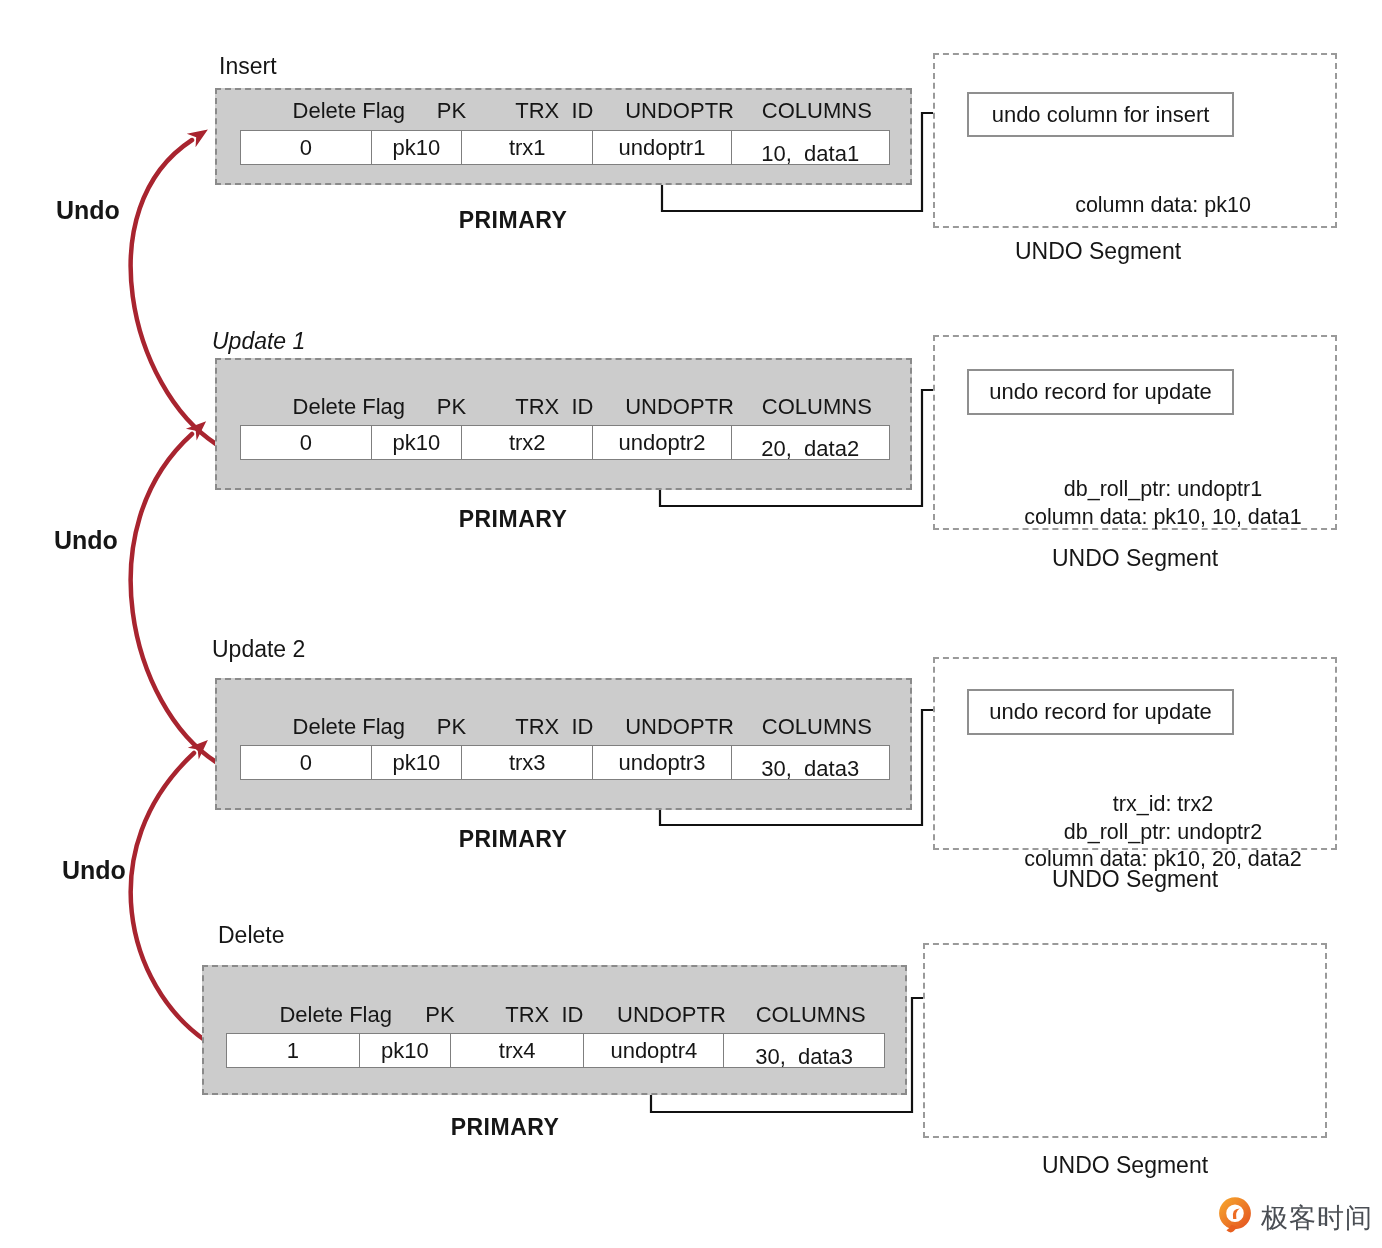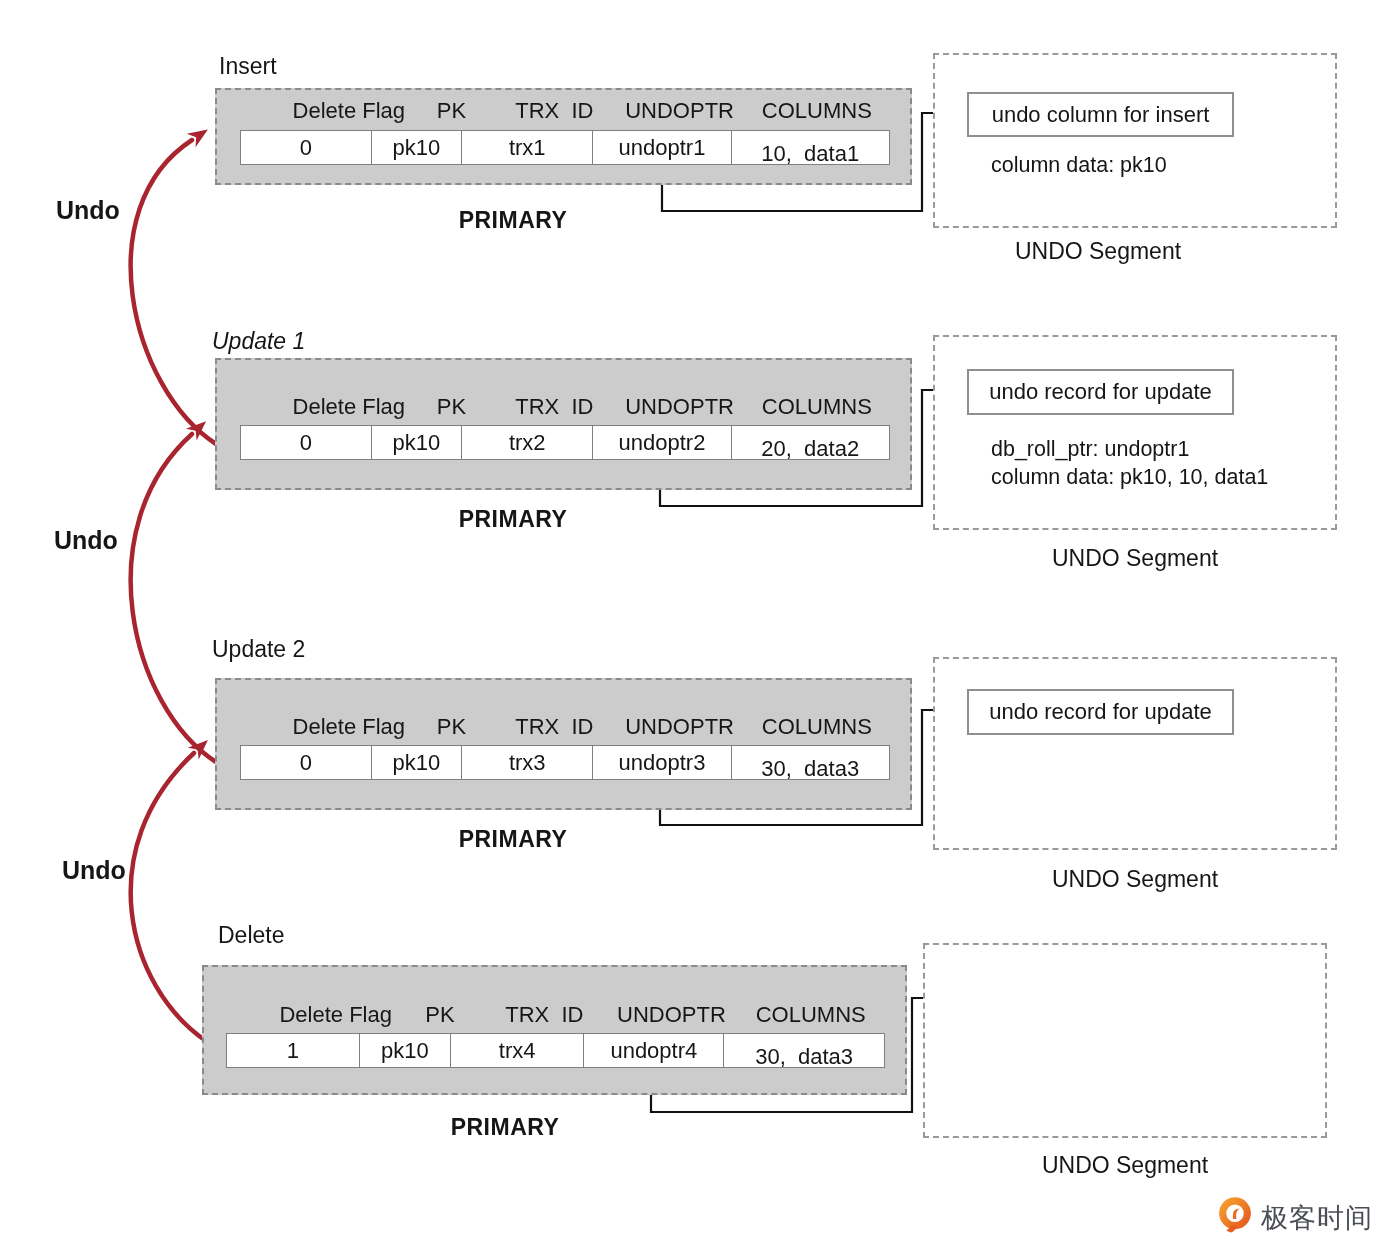--- a/index.html
+++ b/index.html
@@ -17,22 +17,22 @@
   .val-row{height:35px;background:#ffffff;border:1px solid #7f7f7f;}
   .c{display:flex;align-items:center;justify-content:center;font-size:22px;white-space:pre;}
   .c1{width:20.2%;} .c2{width:13.9%;} .c3{width:20.3%;} .c4{width:21.3%;} .c5{width:24.3%;}
   .val-row .c{border-right:1px solid #7f7f7f;}
   .val-row .c:last-child{border-right:none;margin-top:12px;}
   .primary{position:absolute;width:300px;text-align:center;font-size:23px;letter-spacing:.5px;font-weight:bold;}
 
   .useg{position:absolute;border:2px dashed #9a9a9a;background:#ffffff;}
   .urec{position:absolute;background:#ffffff;border:2px solid #8f8f8f;
         display:flex;align-items:center;justify-content:center;font-size:22px;}
-  .udetails{position:absolute;left:0;right:0;padding-left:56px;
-            font-size:21.5px;line-height:27.5px;}
+  .udetails{position:absolute;left:0;right:0;padding-left:56px;text-align:center;
+            font-size:21.5px;line-height:27.5px;margin-top:40px;}
   .useg-label{position:absolute;text-align:center;font-size:23px;}
 
   .undo-label{position:absolute;font-size:25px;font-weight:bold;}
 
   
   .g0 .op-label{left:219px;top:53px;}
   .g0 .rec-box{left:215px;top:88px;width:697px;height:97px;}
   .g0 .hdr-row{top:6px;} .g0 .val-row{top:40px;}
   .g0 .primary{left:363px;top:207px;}
   .g0 .useg{left:933px;top:53px;width:404px;height:175px;}
@@ -173,20 +173,25 @@
         <div class="c c1">0</div>
         <div class="c c2">pk10</div>
         <div class="c c3">trx3</div>
         <div class="c c4">undoptr3</div>
         <div class="c c5">30,  data3</div>
       </div>
     </div>
     <div class="primary">PRIMARY</div>
     <div class="useg">
       <div class="urec">undo record for update</div>
+      <div class="udetails">
+        <div>trx_id: trx2</div>
+        <div>db_roll_ptr: undoptr2</div>
+        <div>column data: pk10, 20, data2</div>
+      </div>
     </div>
     <div class="useg-label">UNDO Segment</div>
   </div>
 
   <div class="group g3">
     <div class="op-label">Delete</div>
     <div class="rec-box">
       <div class="hdr-row">
         <div class="c c1">Delete Flag</div>
         <div class="c c2">PK</div>

